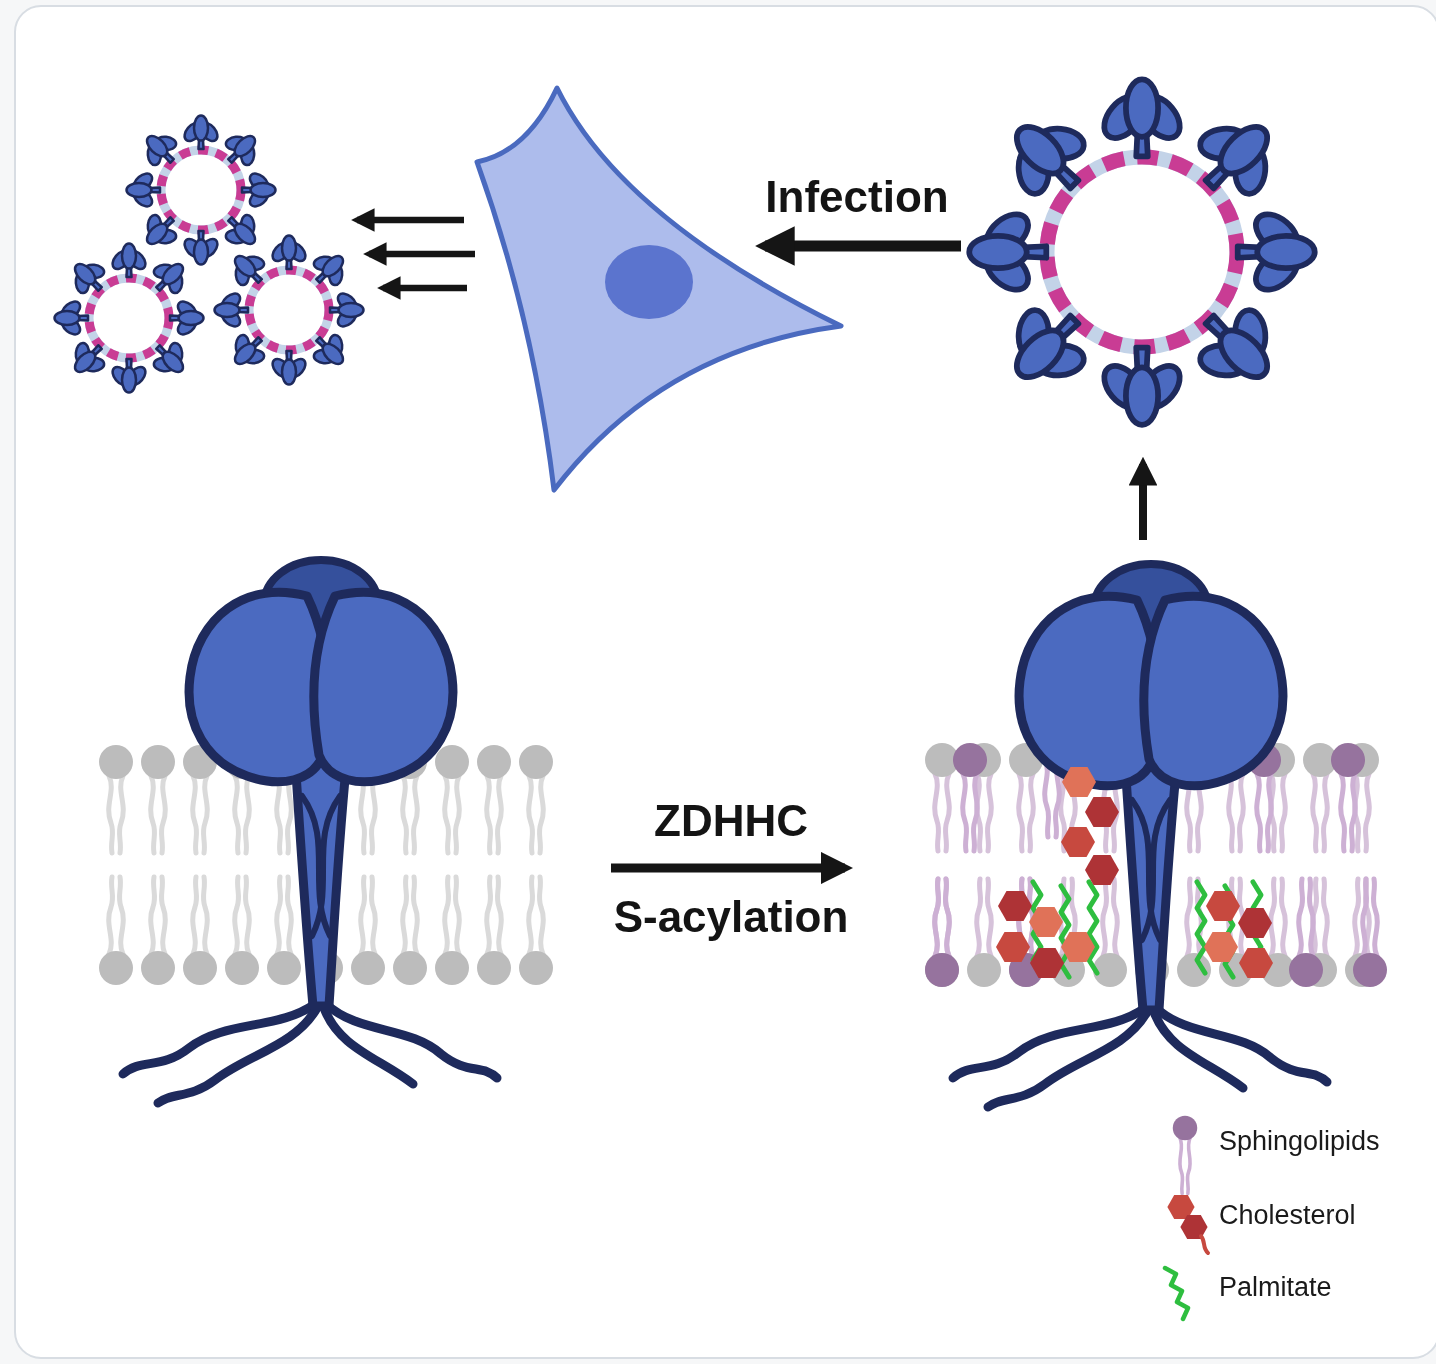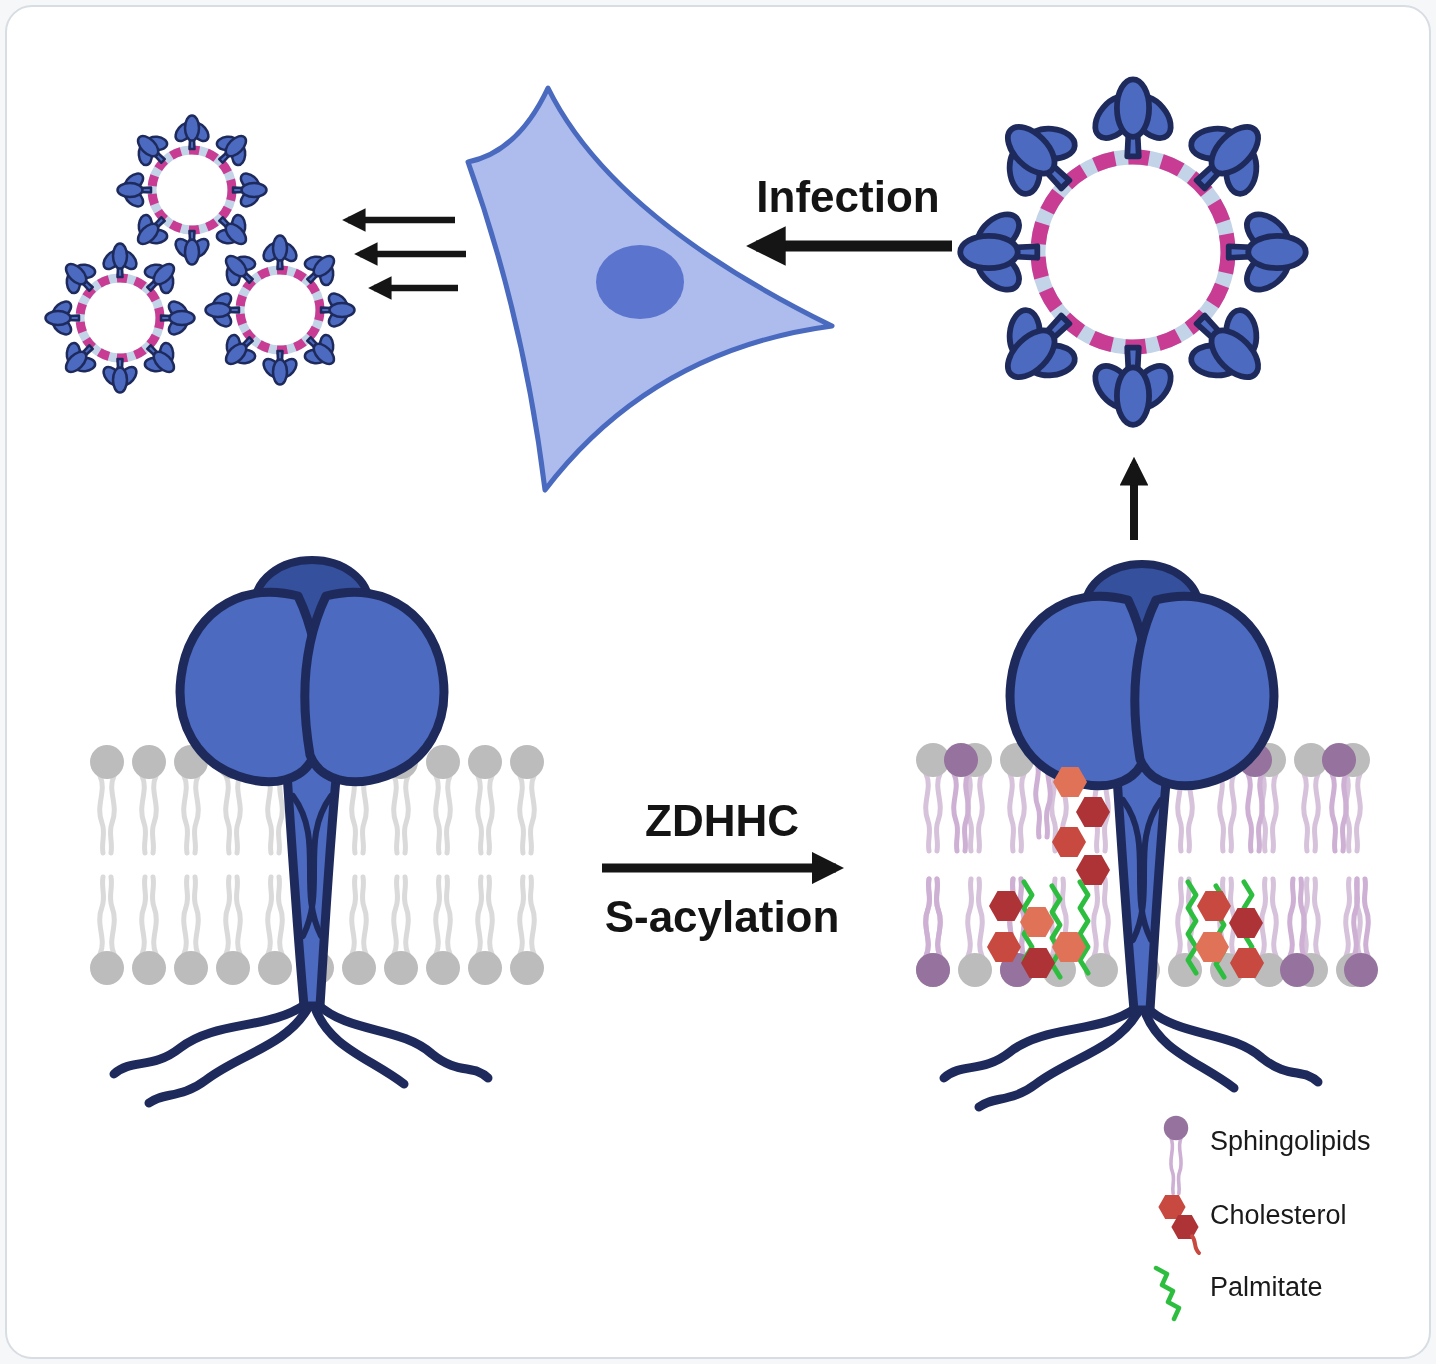--- a/index.html
+++ b/index.html
@@ -1,17 +1,17 @@
 <!DOCTYPE html>
 <html style="--page_bg: #f6f7f8; --card_bg: #ffffff; --card_border: #d8dde3; --arrow_color: #151515; --label_color: #141414; --spike_fill: #4b6ac0; --spike_outline: #1e2a5c; --spike_dome: #35509c; --cell_fill: #adbcec; --cell_outline: #4a6abf; --nucleus_fill: #5b74ce; --virus_ring_pink: #c93c94; --virus_ring_base: #c3d3e8; --membrane_head: #bcbcbc; --membrane_tail: #dadada; --membrane_tail_right: #d6c2da; --sphingolipid_head: #96739e; --sphingolipid_tail: #cdb0d4; --cholesterol_dark: #ae3336; --cholesterol_mid: #c7493f; --cholesterol_light: #e07258; --palmitate_green: #2ebe3f;"><head>
 <meta charset="utf-8">
 <style>
   * { margin:0; padding:0; box-sizing:border-box; }
   html,body { width:1436px; height:1364px; background: var(--page_bg,#f6f7f8); font-family:"Liberation Sans",sans-serif; }
-  .stage { width:1436px; height:1339px; }
+  .stage { width:1436px; height:1339px;padding-left:9px; }
   svg { display:block; }
 
   .card { fill: var(--card_bg,#ffffff); stroke: var(--card_border,#d8dde3); stroke-width:2; }
 
   .label { font-family:"Liberation Sans",sans-serif; font-weight:700; font-size:44px; fill: var(--label_color,#141414); }
   .legend-text { font-family:"Liberation Sans",sans-serif; font-size:27px; fill:#1a1a1a; }
 
   .arrow-line { stroke: var(--arrow_color,#151515); fill:none; }
   .arrowhead  { fill: var(--arrow_color,#151515); }
 

